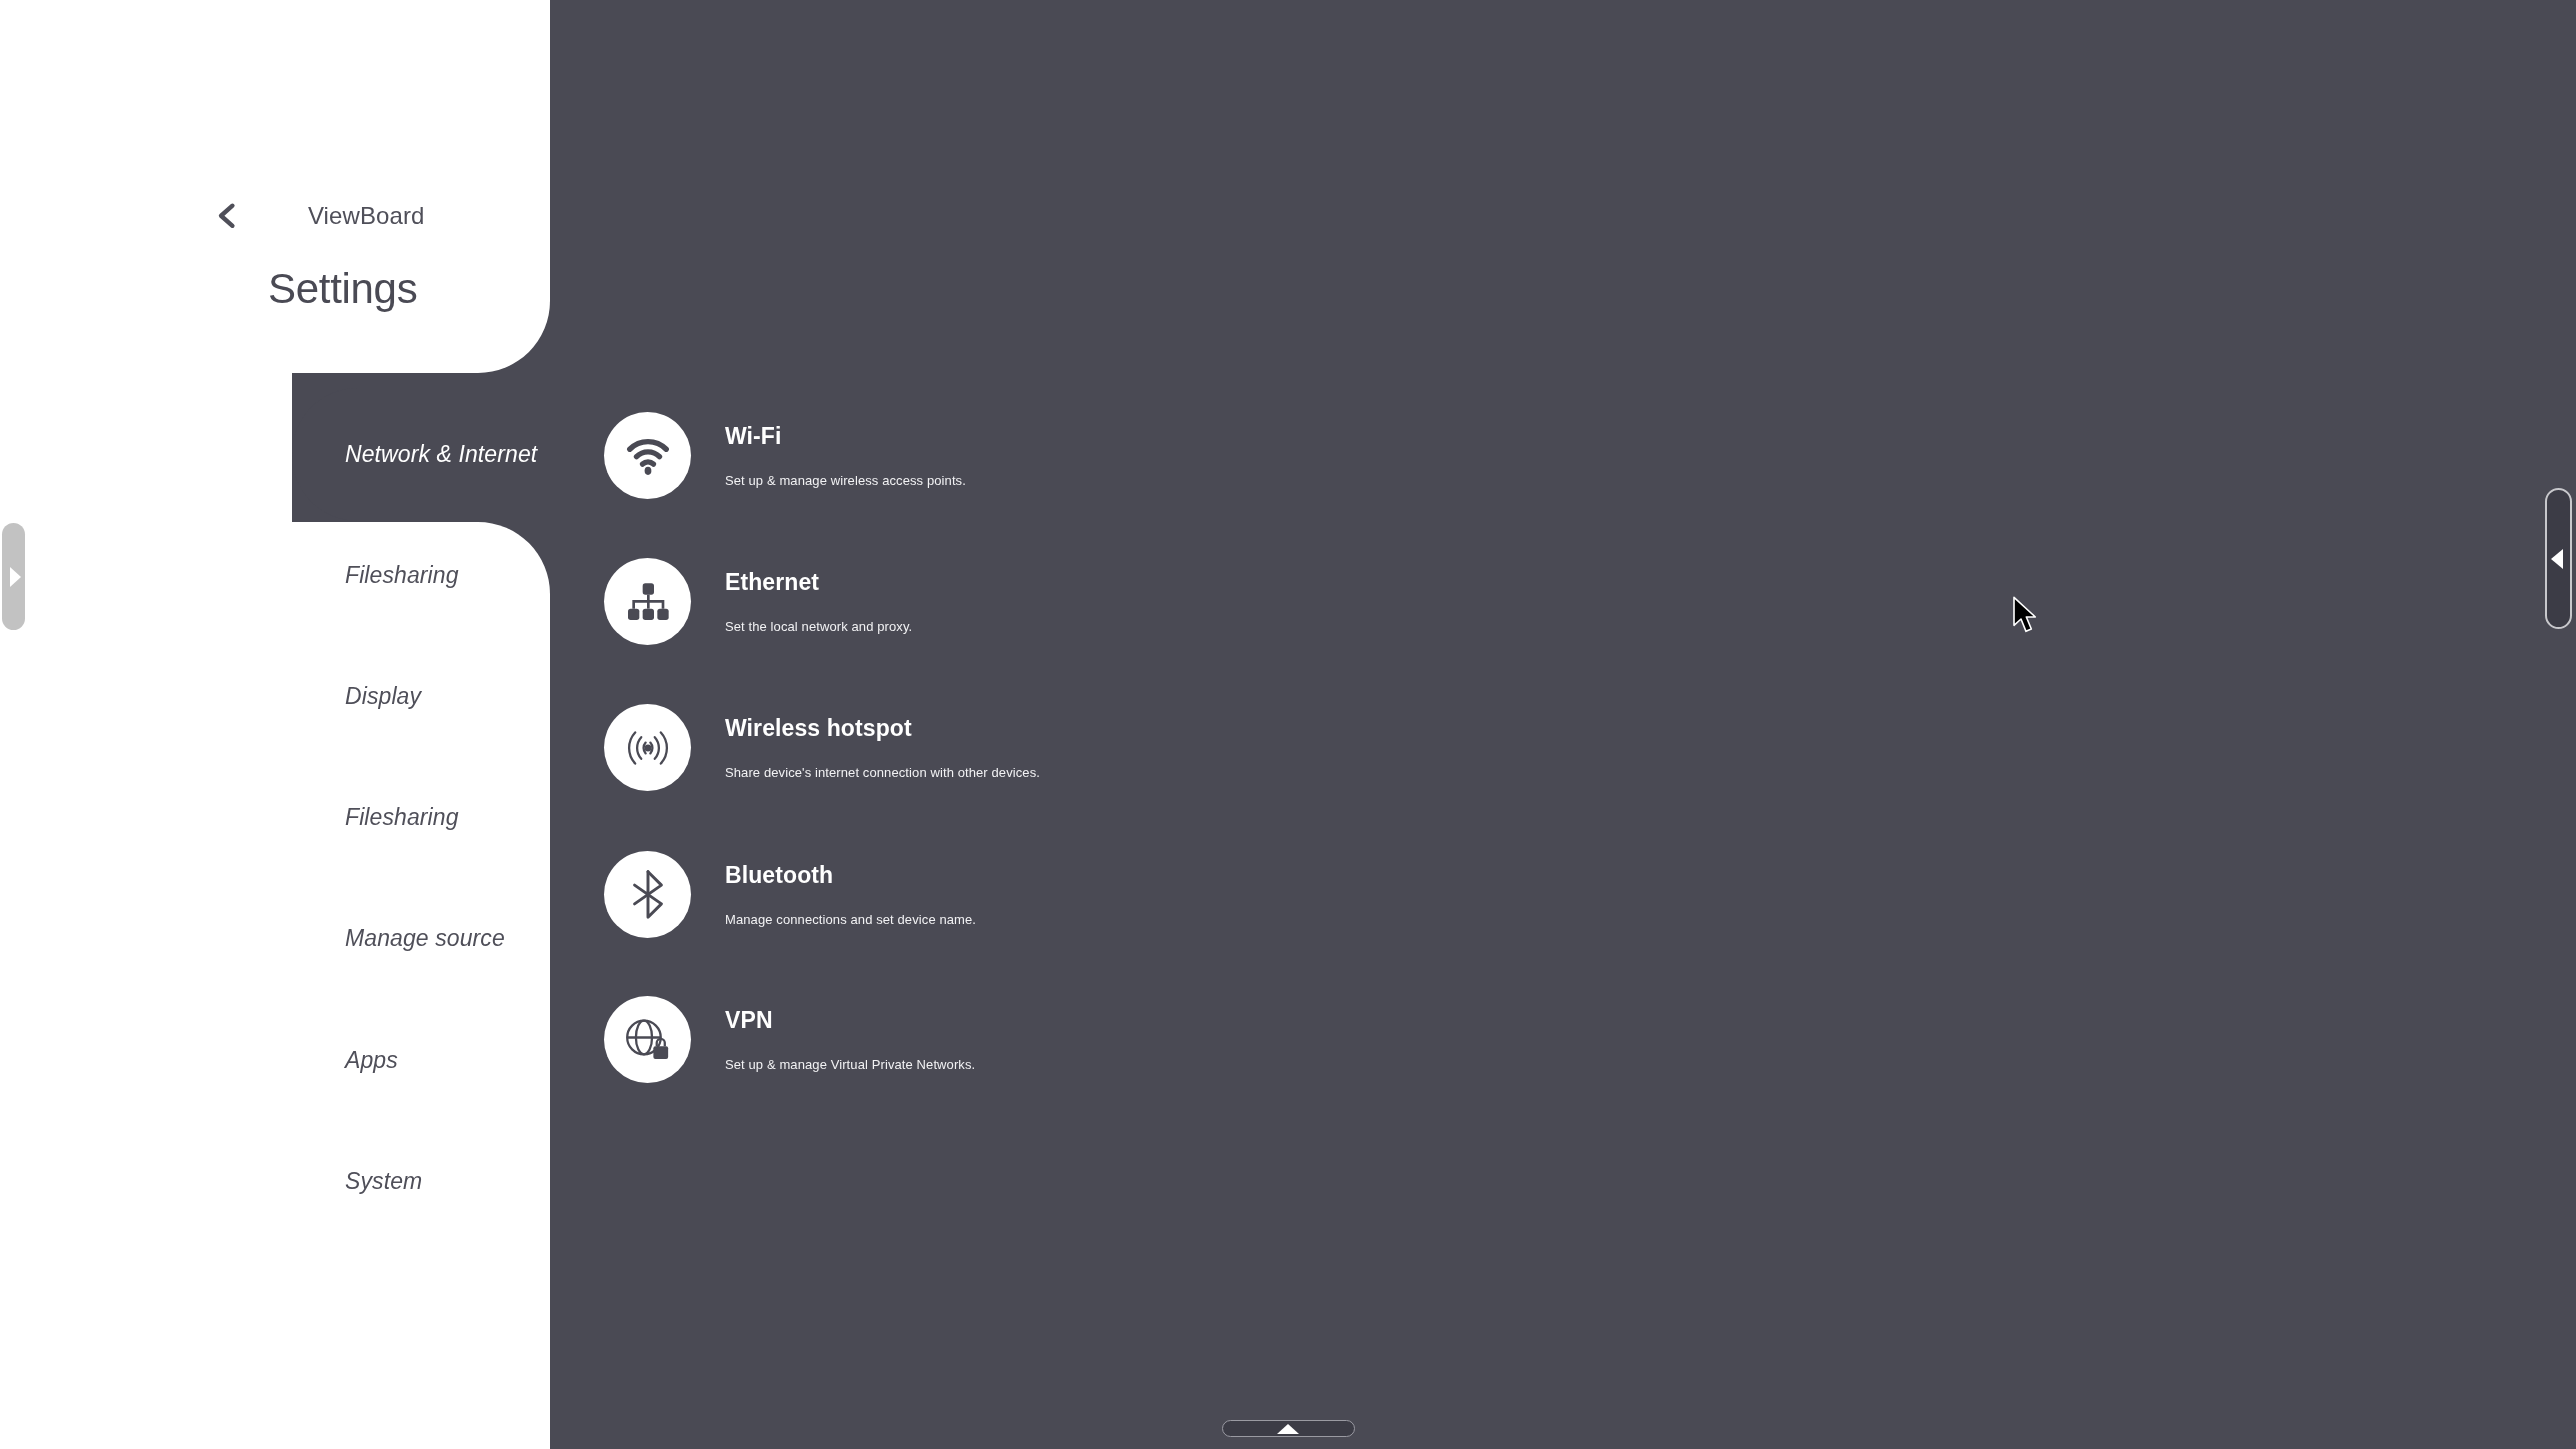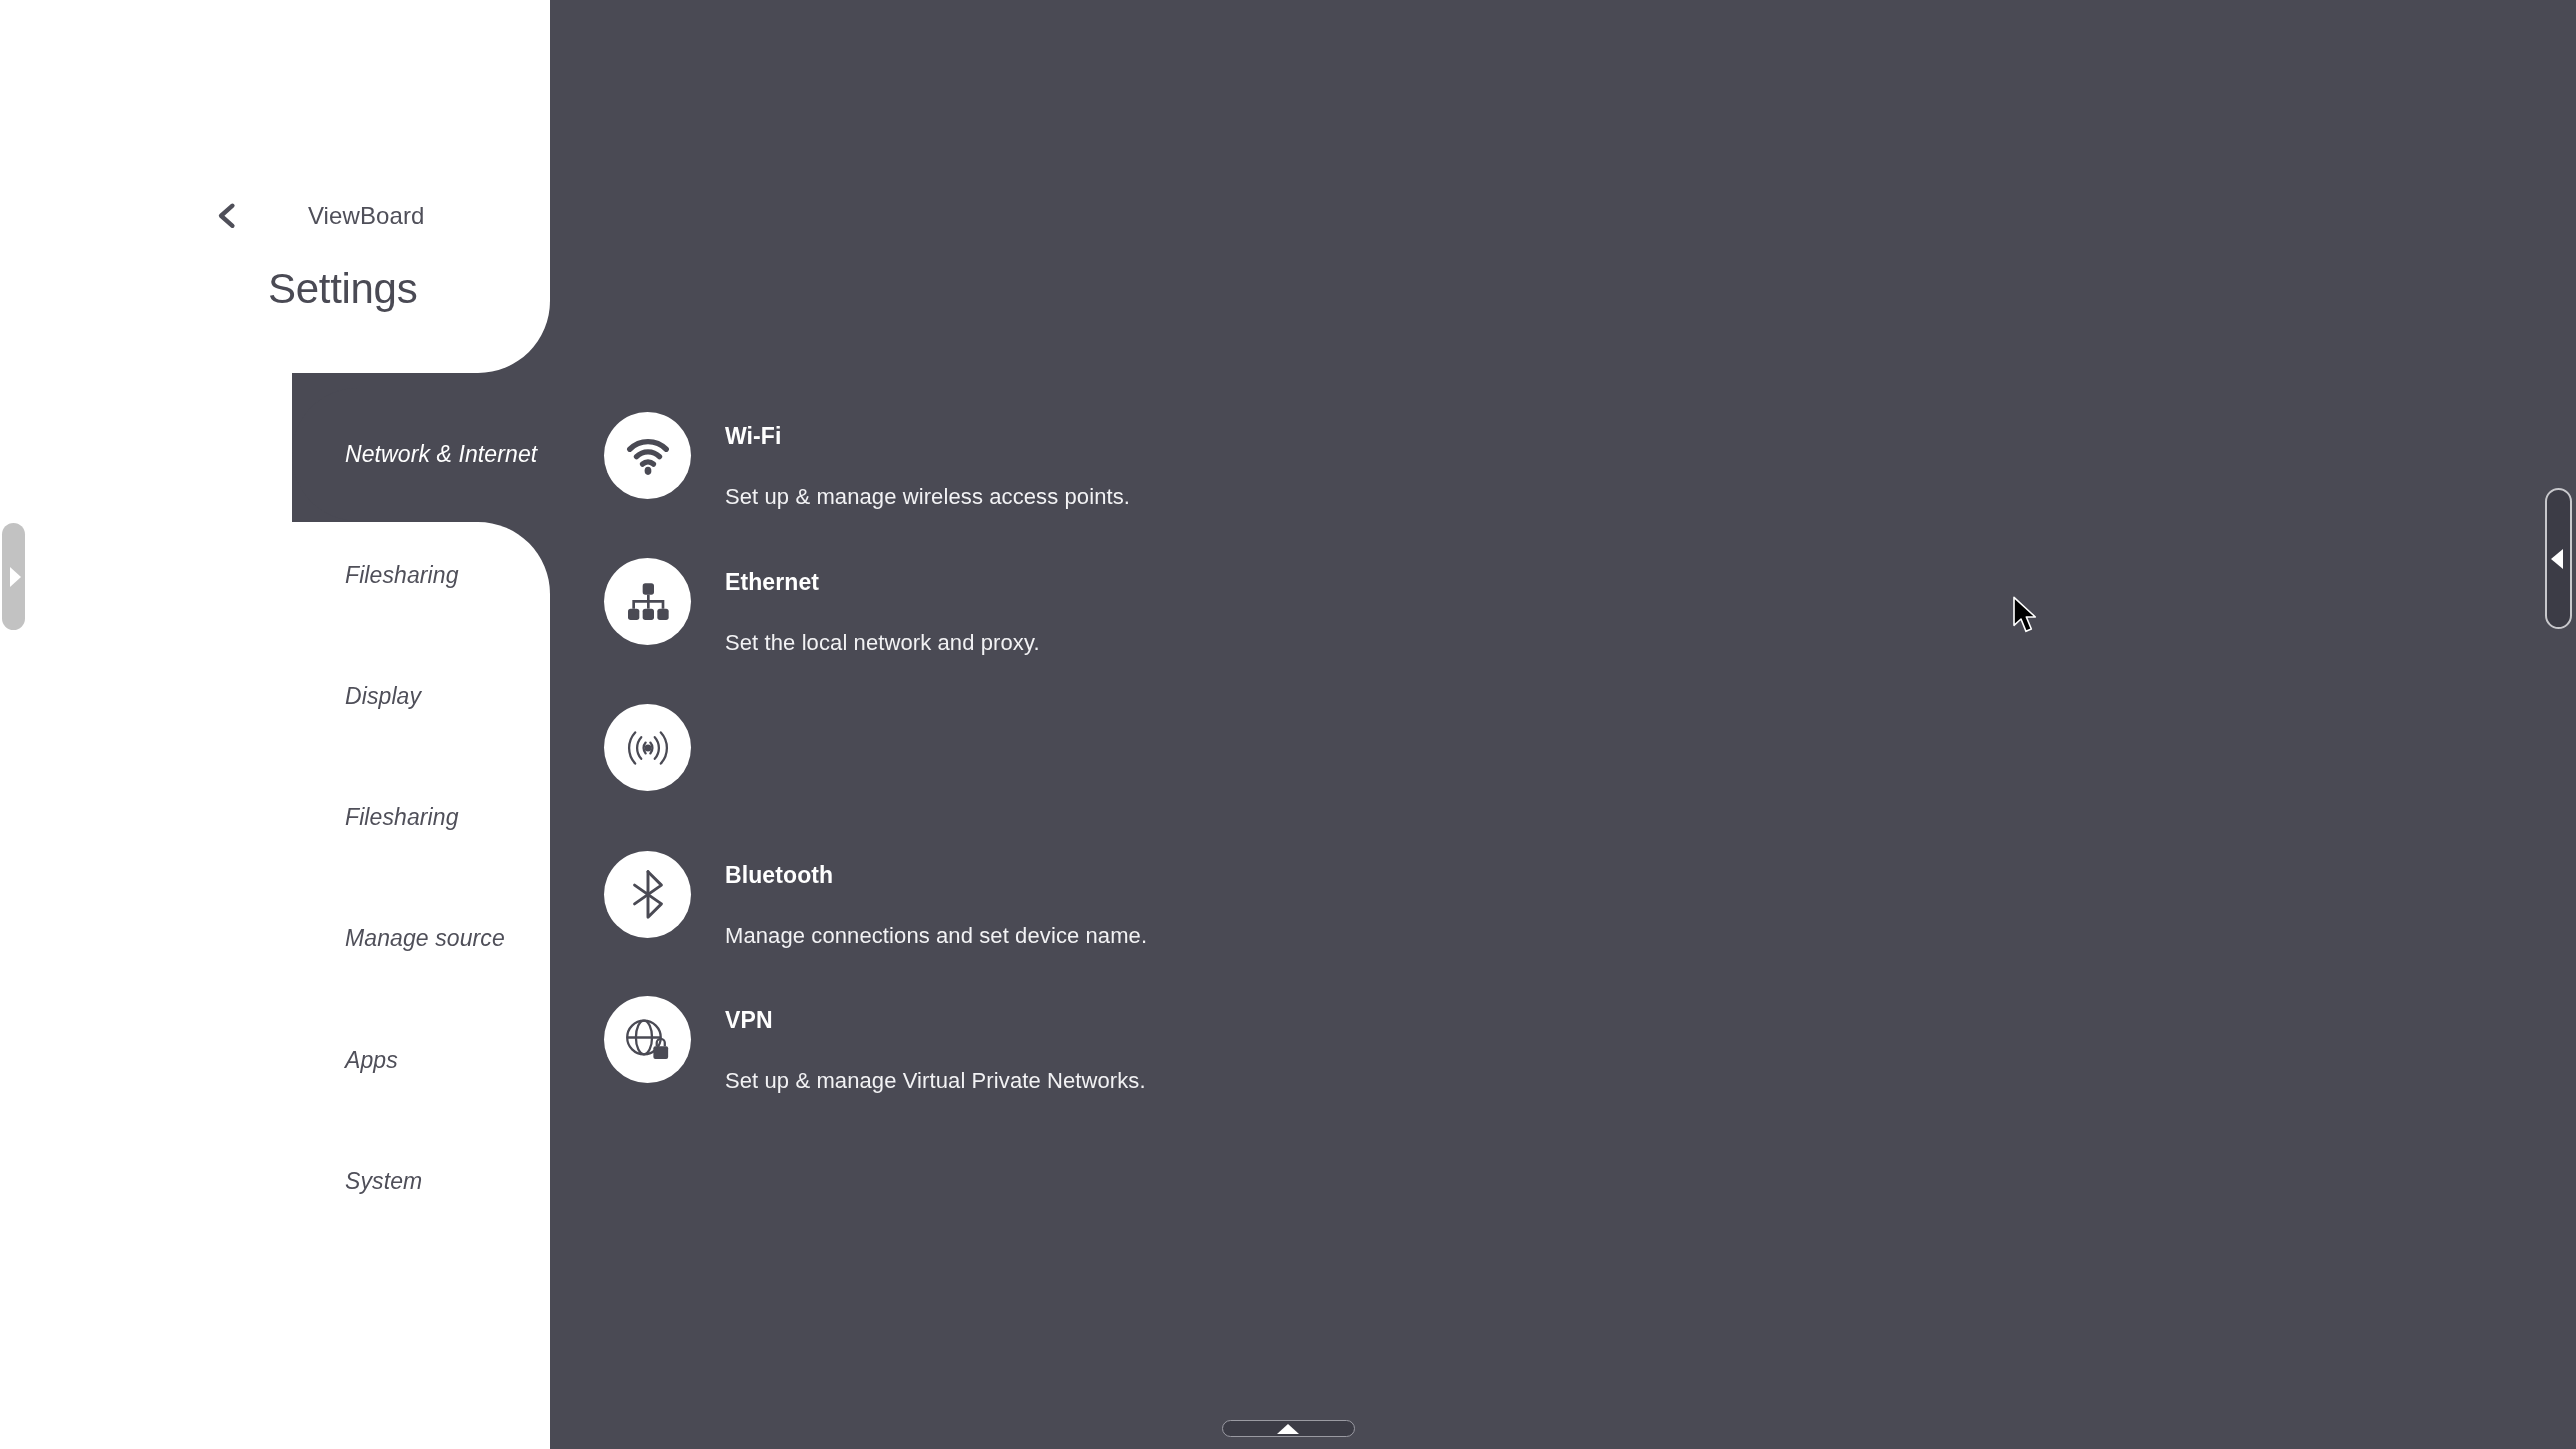--- a/index.html
+++ b/index.html
@@ -168,22 +168,22 @@
     padding-top: 10.7px;
   }
   .row-title {
     font-size: 23px;
     color: #ffffff;
     letter-spacing: 0.1px;
     white-space: nowrap;
     font-weight: bold;
   }
   .row-desc {
-    margin-top: 34px;
-    font-size: 22px;
+    margin-top: 23px;
+    font-size: 13px;
     color: #f2f2f4;
     letter-spacing: 0.1px;
     white-space: nowrap;
   }
 
   
   #left-handle {
     position: absolute;
     left: 2px;
     top: 523px;
@@ -374,20 +374,24 @@
           <path d="M27 18 A24 24 0 0 0 27 50"></path>
           <path d="M47 18 A24 24 0 0 1 47 50"></path>
           <path d="M18 11 A34 34 0 0 0 18 57"></path>
           <path d="M56 11 A34 34 0 0 1 56 57"></path>
           <path d="M33.5 26 A12 12 0 0 0 33.5 42"></path>
           <path d="M40.5 26 A12 12 0 0 1 40.5 42"></path>
         </g>
         <circle cx="37" cy="34" r="5.2" fill="#4a4a54"></circle>
       </svg>
     </div>
+    <div class="row-texts">
+      <div class="row-title">Wireless hotspot</div>
+      <div class="row-desc">Share device's internet connection with other devices.</div>
+    </div>
   </div>
 
   <div class="content-row" style="top:851px;">
     <div class="row-icon-circle">
       <svg width="38" height="51" viewBox="0 0 56 76">
         <g fill="none" stroke="#4a4a54" stroke-width="4.4" stroke-linecap="round" stroke-linejoin="round">
           <path d="M28 4 L28 72 L48 52 L8 24"></path>
           <path d="M8 52 L48 24 L28 4"></path>
         </g>
       </svg>

